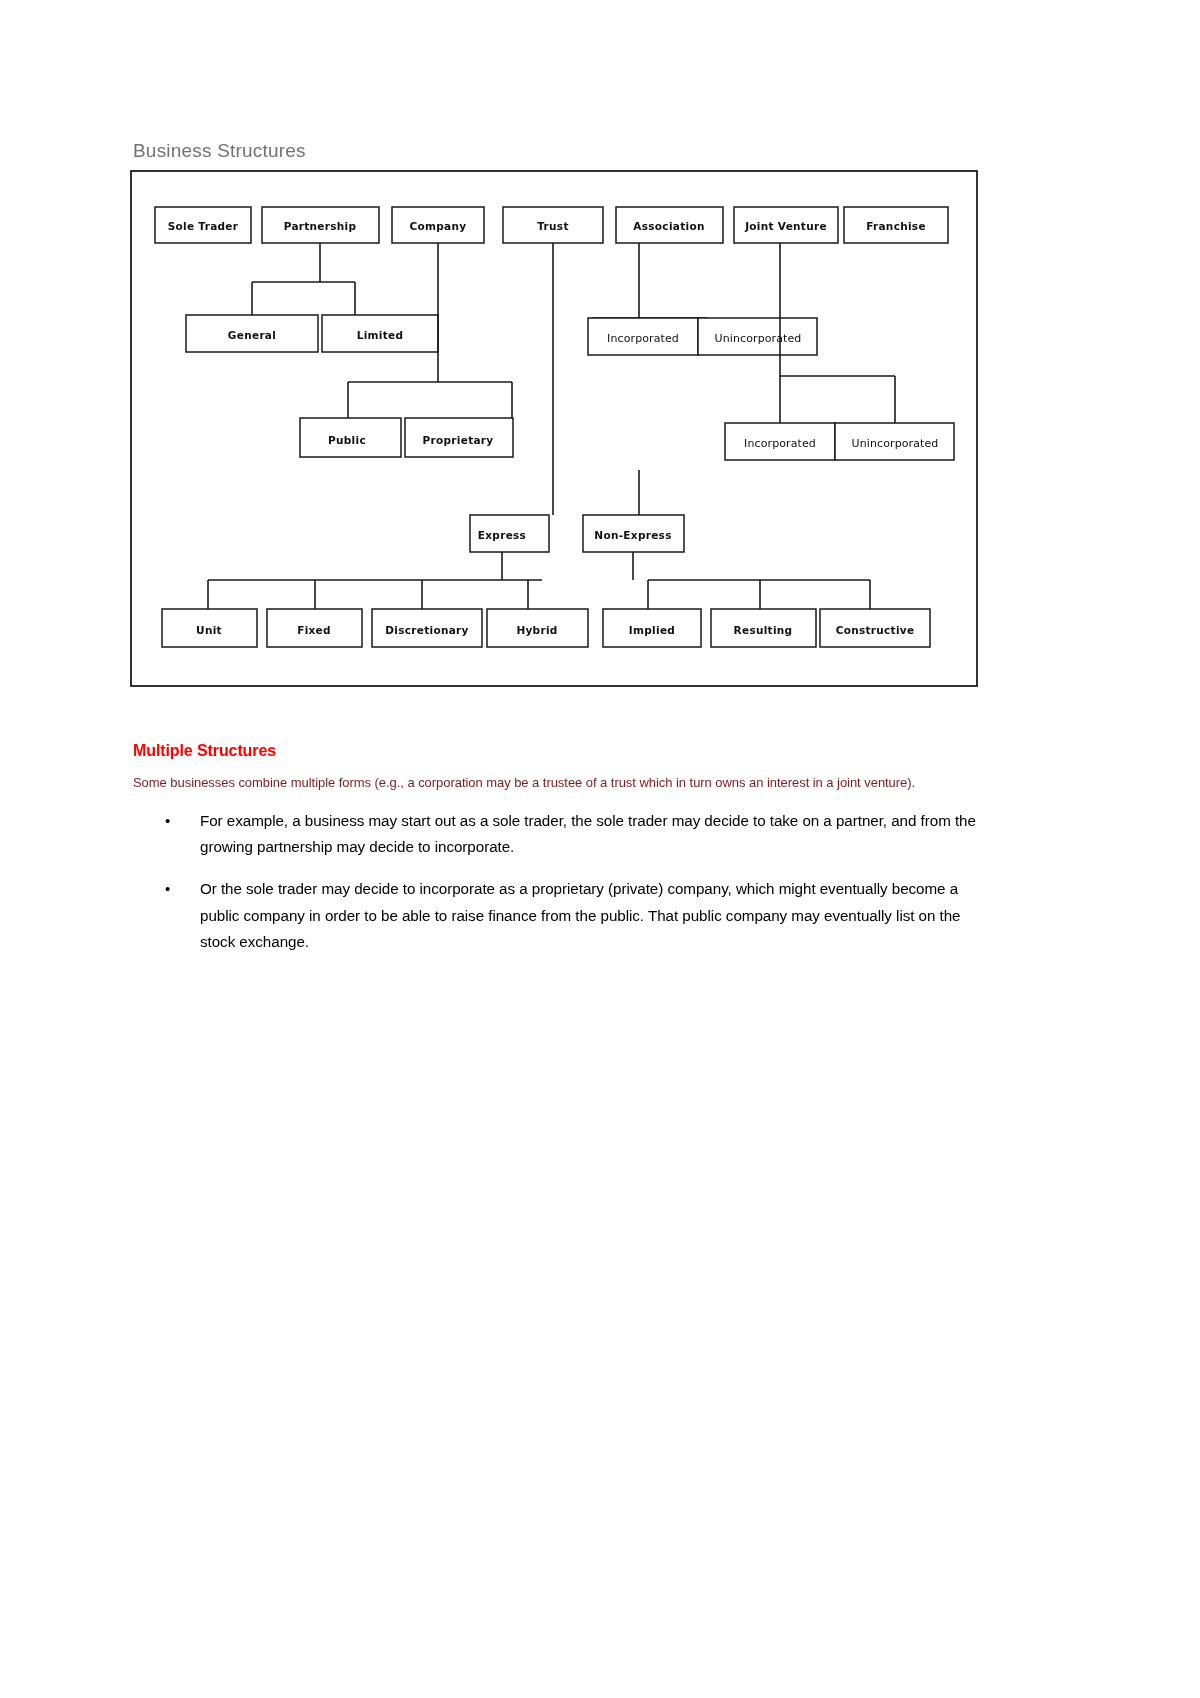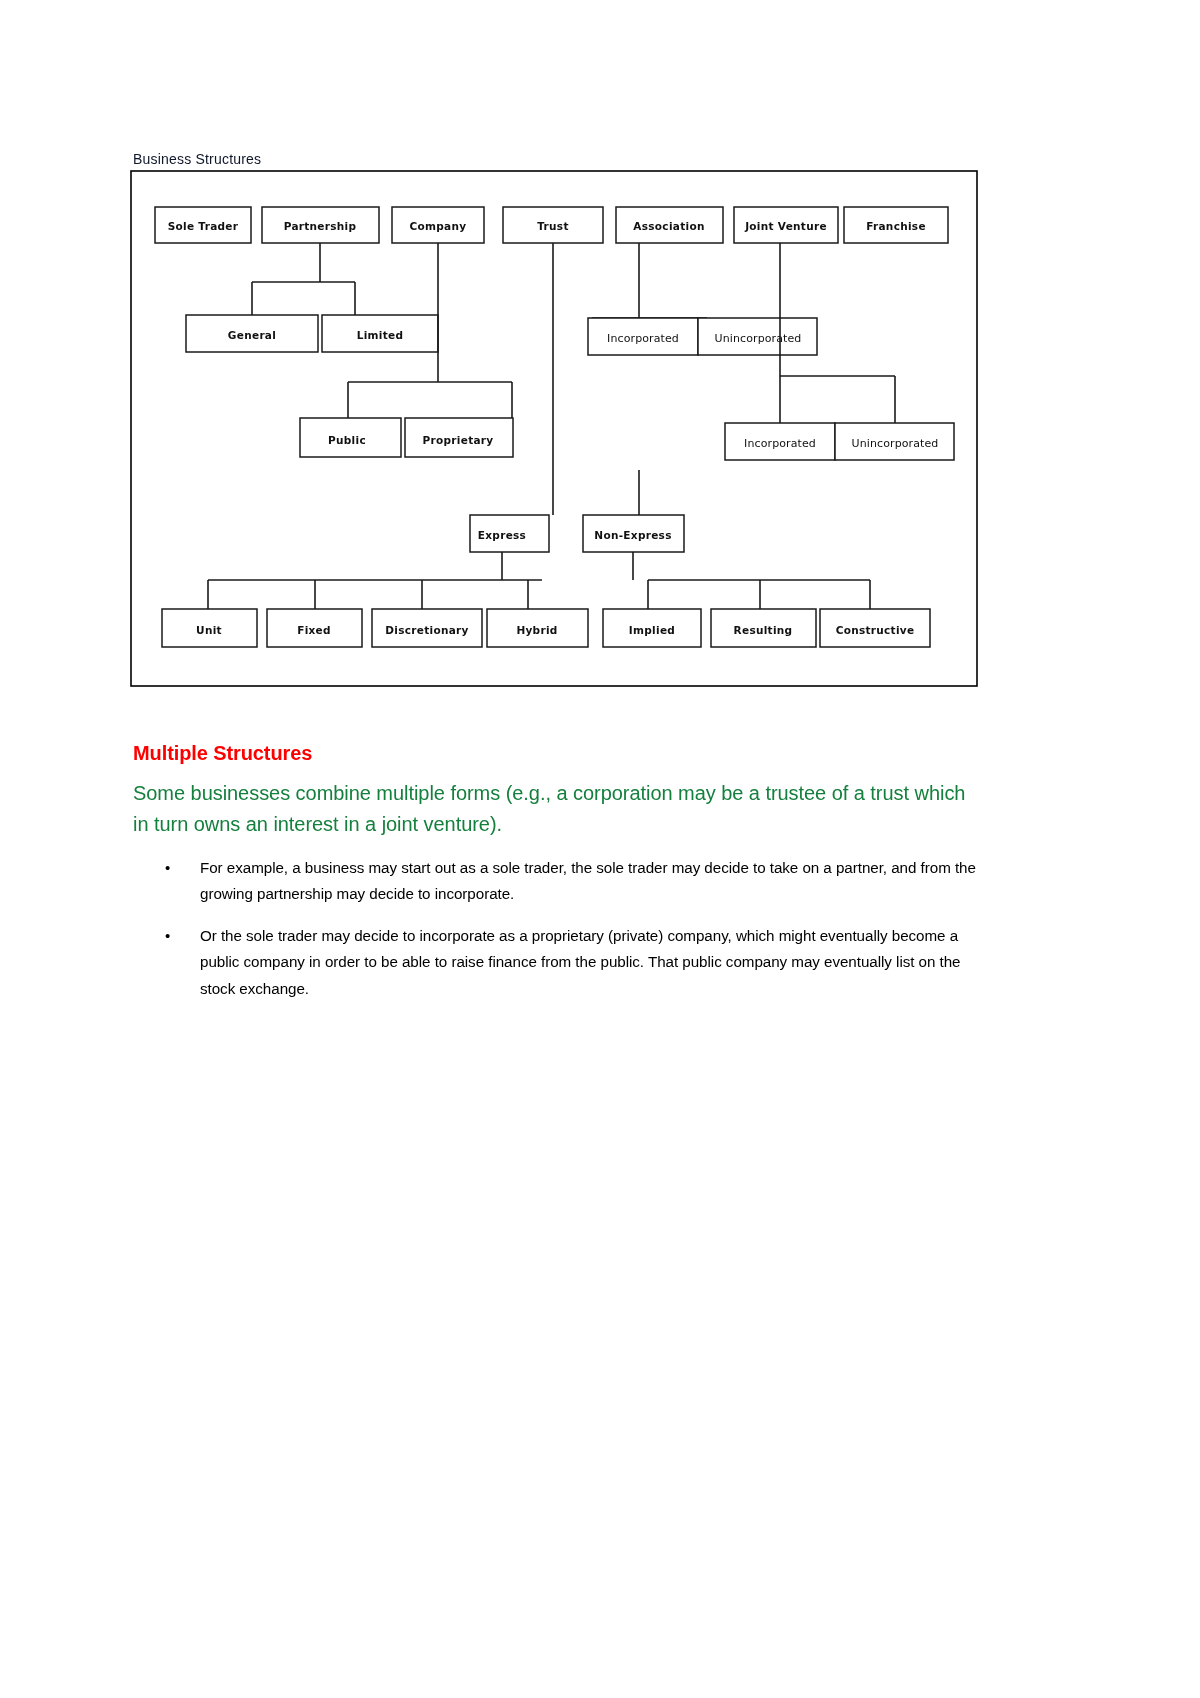--- a/index.html
+++ b/index.html
@@ -17,24 +17,24 @@
     overflow: hidden;
   }
   .page {
     position: absolute;
     inset: 0;
     background: #ffffff;
   }
   .doc-title {
     position: absolute;
     left: 133px;
-    top: 151px;
-    font-size: 14px;
+    top: 140px;
+    font-size: 19px;
     letter-spacing: 0.2px;
-    color: #0f172a;
+    color: #737373;
     white-space: nowrap;
   }
   .diagram-wrap {
     position: absolute;
     left: 130px;
     top: 170px;
     width: 848px;
     height: 517px;
   }
   .diagram-wrap svg { display: block; }
@@ -54,30 +54,30 @@
   }
 
   .body-section {
     position: absolute;
     left: 133px;
     top: 742px;
     width: 845px;
   }
   h2.section-heading {
     color: #FF0000;
-    font-size: 20px;
+    font-size: 16px;
     font-weight: bold;
     margin: 0 0 13px 0;
     letter-spacing: -0.1px;
   }
   p.para {
-    font-size: 20px;
+    font-size: 13px;
     line-height: 1.55;
     margin: 0 0 15px 0;
-    color: #15803d;
+    color: #7f1d1d;
     letter-spacing: -0.05px;
   }
   ul.bullets {
     margin: 14px 0 0 0;
     padding: 0;
     list-style: none;
   }
   ul.bullets li {
     position: relative;
     padding-left: 67px;

